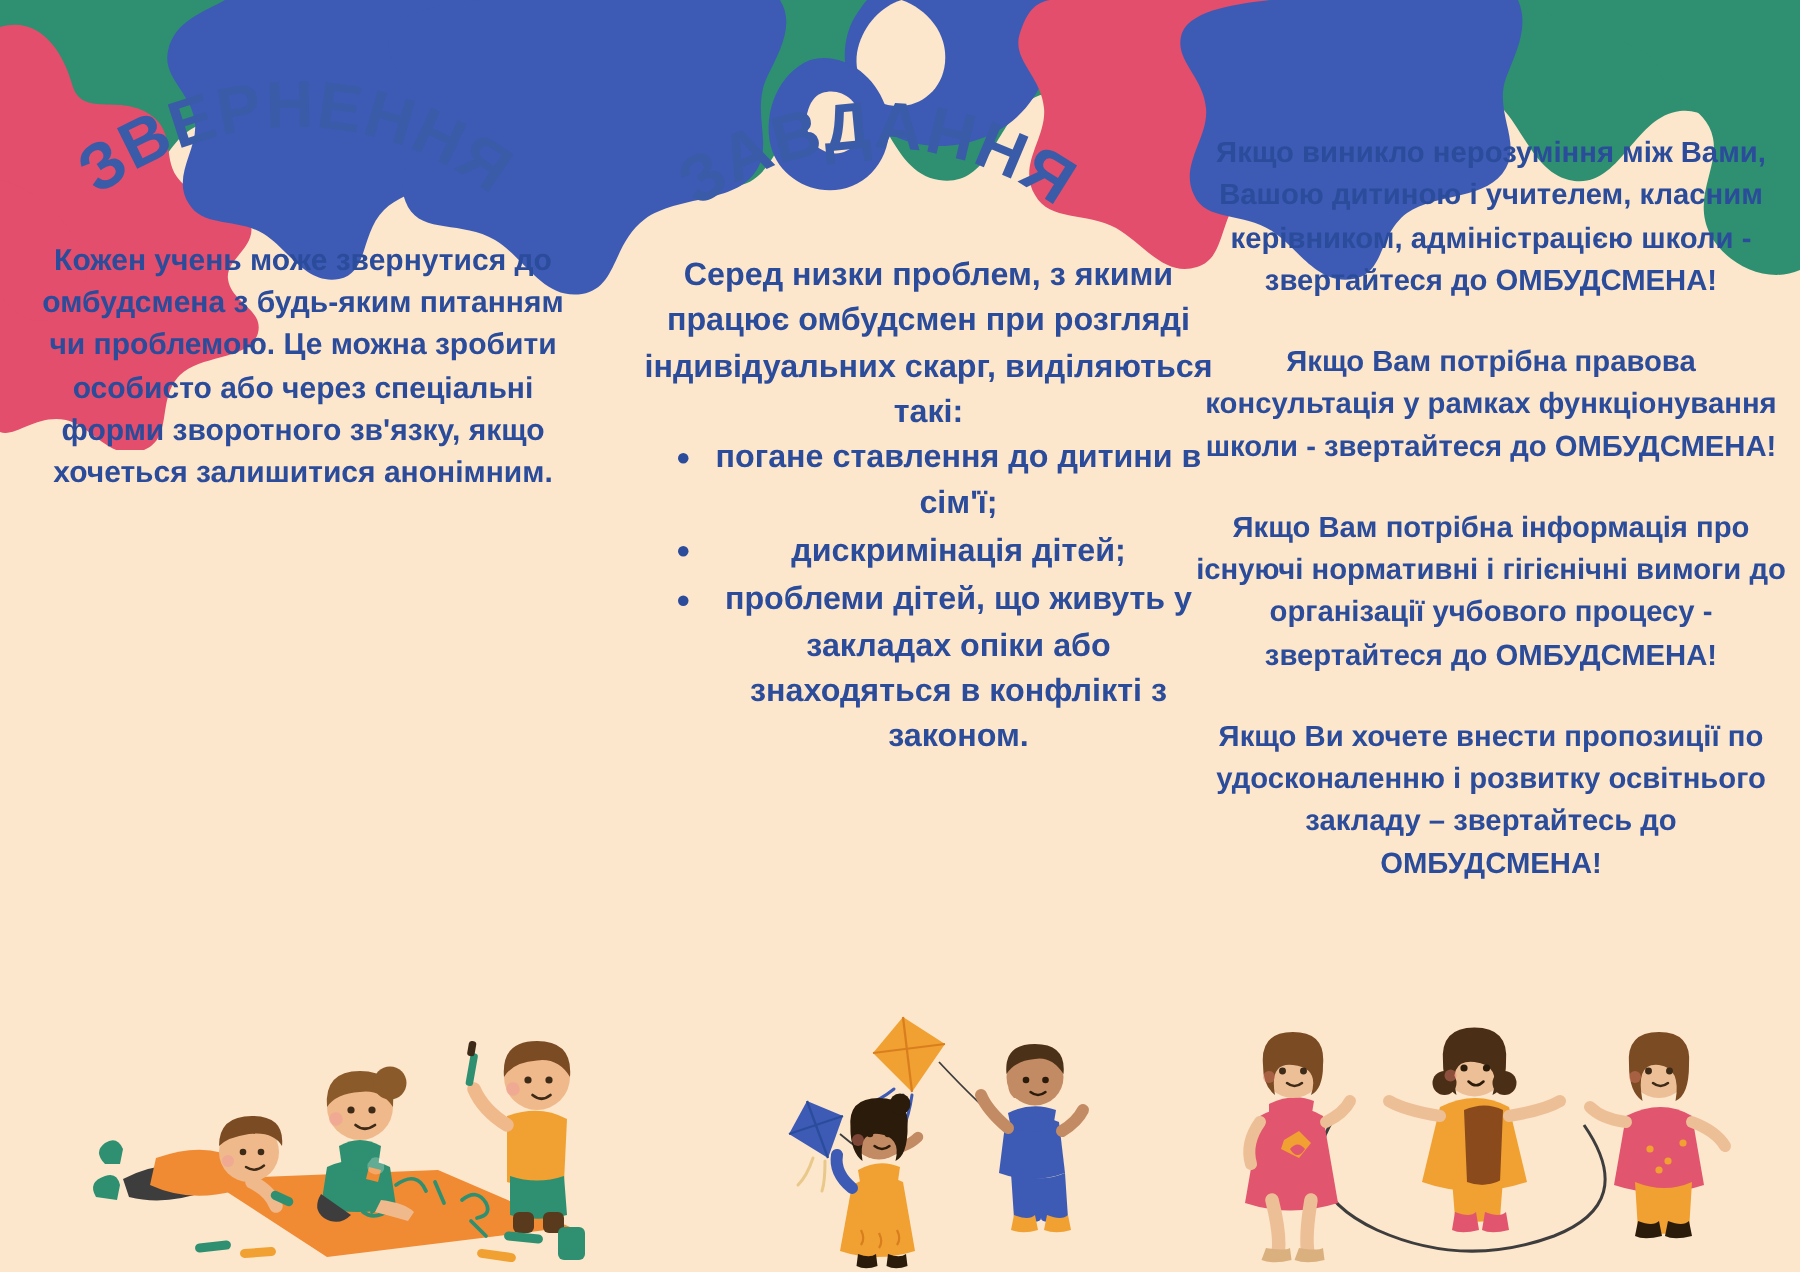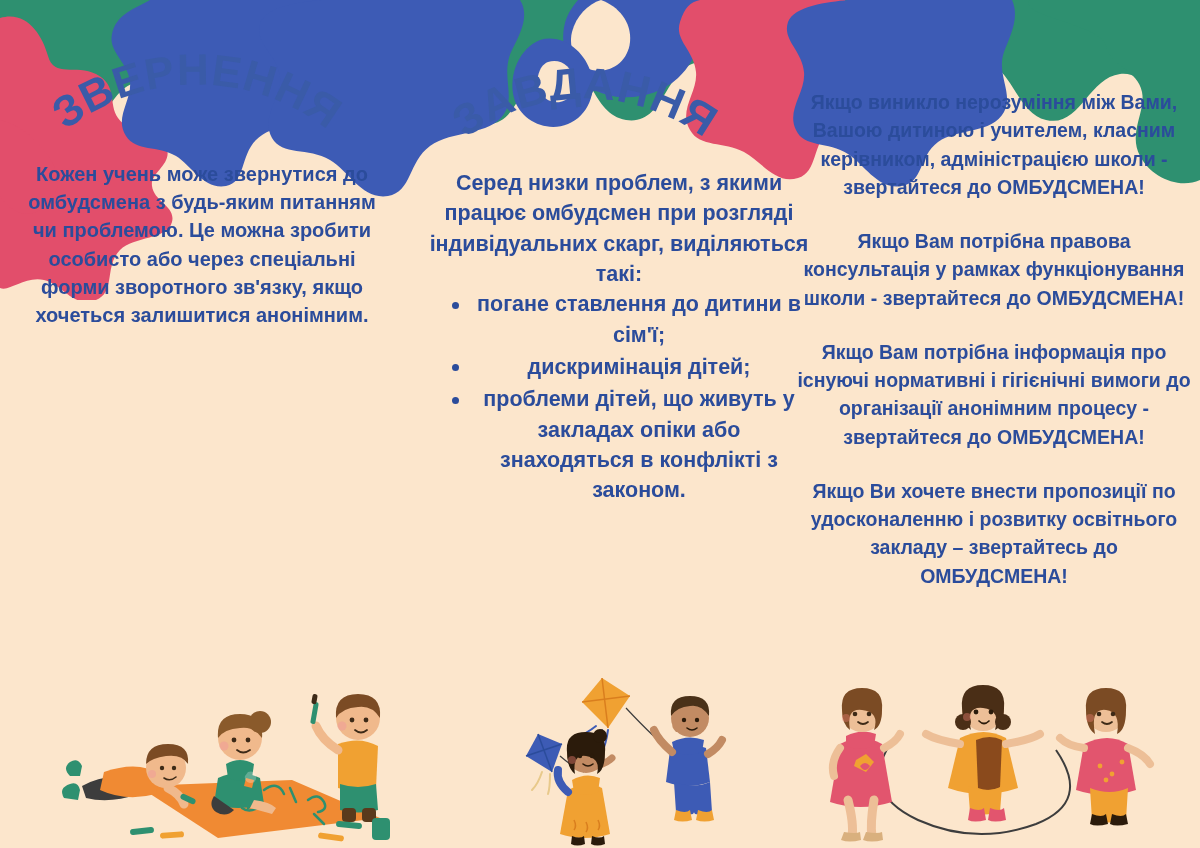--- a/index.html
+++ b/index.html
@@ -216,21 +216,21 @@
   </div>
 
   <div class="col" id="col-right">
     <p class="blk">
       <span>Якщо виникло нерозуміння між Вами, Вашою дитиною і учителем, класним керівником, адміністрацією школи - звертайтеся до </span><span class="shout">ОМБУДСМЕНА!</span>
     </p>
     <p class="blk">
       <span>Якщо Вам потрібна правова консультація у рамках функціонування школи - звертайтеся до </span><span class="shout">ОМБУДСМЕНА!</span>
     </p>
     <p class="blk">
-      <span>Якщо Вам потрібна інформація про існуючі нормативні і гігієнічні вимоги до організації анонімним процесу - звертайтеся до </span><span class="shout">ОМБУДСМЕНА!</span>
+      <span>Якщо Вам потрібна інформація про існуючі нормативні і гігієнічні вимоги до організації учбового процесу - звертайтеся до </span><span class="shout">ОМБУДСМЕНА!</span>
     </p>
     <p class="blk">
       <span>Якщо Ви хочете внести пропозиції по удосконаленню і розвитку освітнього закладу – звертайтесь до </span><span class="shout">ОМБУДСМЕНА!</span>
     </p>
   </div>
 
   <div class="illus" id="illus-draw">
     <svg width="360" height="180" viewBox="0 0 360 180">
 
       <path d="M96,118 L250,112 L338,150 L176,170 Z" fill="#F08A33"></path>

